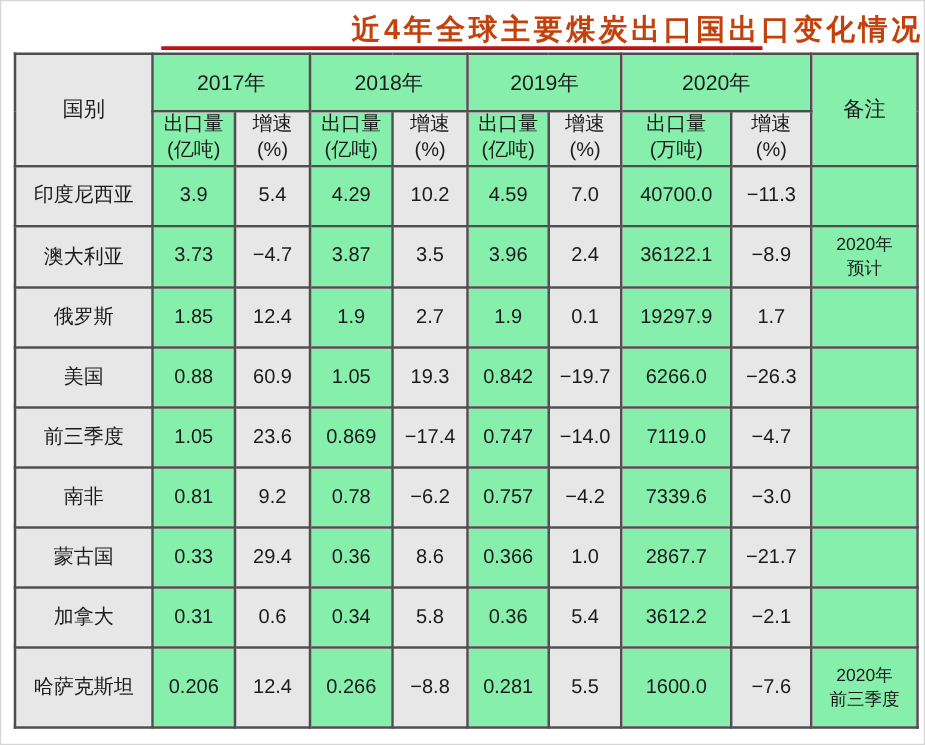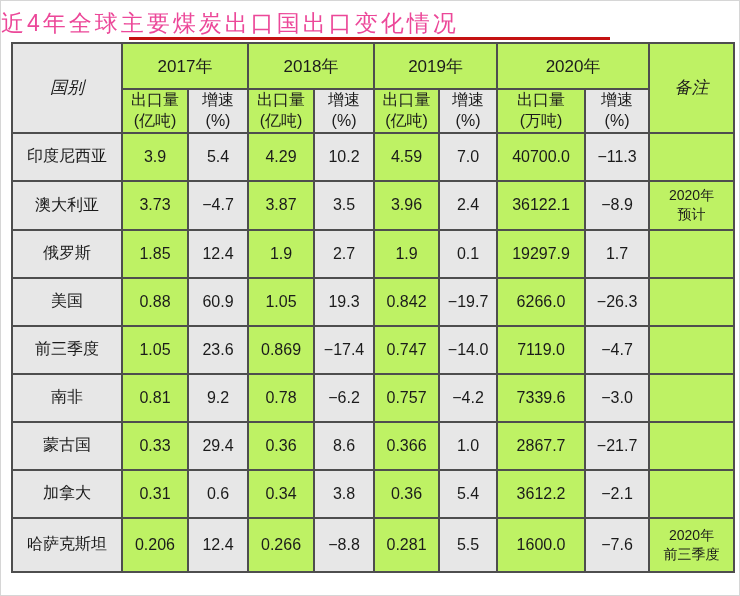--- a/index.html
+++ b/index.html
@@ -14,24 +14,24 @@
     width:740px; height:596px;
     box-sizing:border-box;
     border:1px solid #d6d6d6;
     background:#ffffff;
   }
   .page-title {
     margin:0;
     position:absolute;
     top:7px; left:0;
     width:100%;
-    text-align:left;
+    text-align:right;
     font-size:23px;
-    font-weight:normal;
-    color:#ec4899;
+    font-weight:bold;
+    color:#c2410c;
     letter-spacing:3px;
     white-space:nowrap;
   }
   .title-underline {
     position:absolute;
     left:128px; top:36px;
     width:481px; height:3px;
     background:#c41111;
   }
   table.data-table {
@@ -45,32 +45,32 @@
     border:2px solid #4e4e4e;
     text-align:center;
     vertical-align:middle;
     color:#1b1b1b;
     padding:0 2px;
     font-weight:normal;
     box-sizing:border-box;
     overflow:hidden;
   }
   .gray  { background:#e7e7e7; }
-  .white { background:#bef264; }
+  .white { background:#86efac; }
   tr.year-row th { height:46px; font-size:17px; }
   tr.sub-row th {
     height:42px;
     font-size:16px;
     line-height:1.3;
     white-space:pre-line;
   }
-  .country-h, .remark-h { font-size:17px;font-style:italic; }
+  .country-h, .remark-h { font-size:17px; }
   tbody tr      { height:48px;border-radius:10px; }
   tbody tr.tall { height:49px;margin-top:24px; }
-  tbody tr:last-child { height:54px; }
+  tbody tr:last-child { height:64px; }
   tbody td { font-size:16px; }
   td.country-cell { font-size:16px; }
   td.remark-cell {
     font-size:14px;
     line-height:1.35;
     white-space:pre-line;
   }
 </style>
 </head>
 <body>
@@ -205,21 +205,21 @@
           <td class="gray">1.0</td>
           <td class="white">2867.7</td>
           <td class="gray">−21.7</td>
           <td class="white remark-cell"></td>
         </tr>
         <tr>
           <td class="gray country-cell">加拿大</td>
           <td class="white">0.31</td>
           <td class="gray">0.6</td>
           <td class="white">0.34</td>
-          <td class="gray">3.8</td>
+          <td class="gray">5.8</td>
           <td class="white">0.36</td>
           <td class="gray">5.4</td>
           <td class="white">3612.2</td>
           <td class="gray">−2.1</td>
           <td class="white remark-cell"></td>
         </tr>
         <tr>
           <td class="gray country-cell">哈萨克斯坦</td>
           <td class="white">0.206</td>
           <td class="gray">12.4</td>

